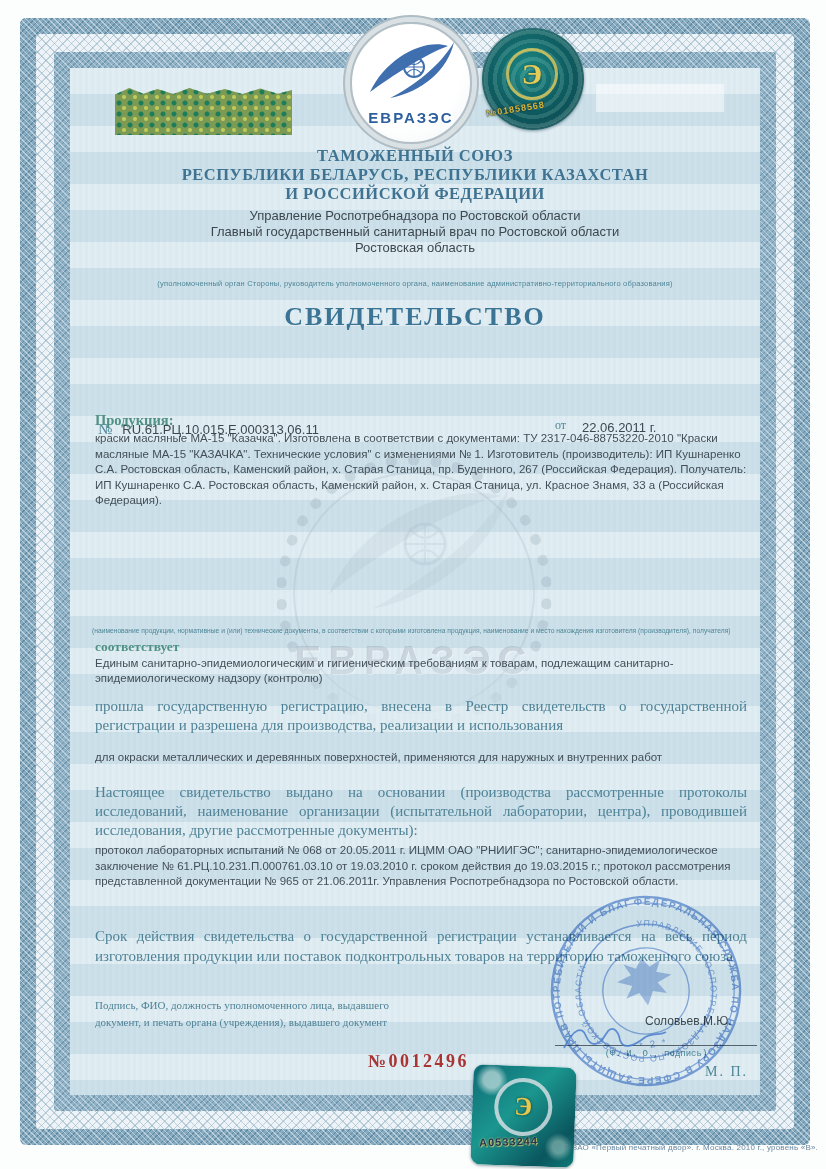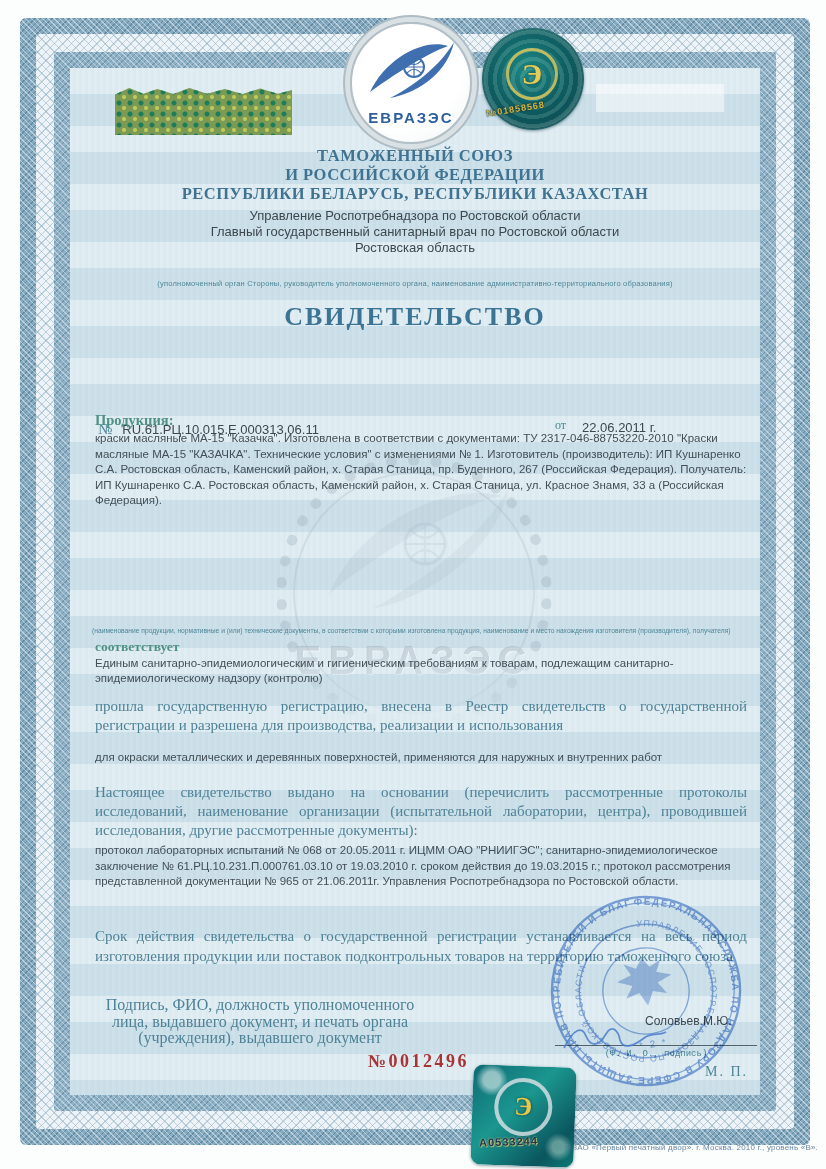--- a/index.html
+++ b/index.html
@@ -107,21 +107,21 @@
   .product-text { position:absolute; left:95px; top:431px; width:652px; font-size:11.5px; line-height:15.6px; color:#434e57; }
   .caption-wide { position:absolute; left:92px; top:627px; width:660px; font-size:6.7px; color:#4e8697; }
   .conformity-label { position:absolute; left:95px; top:639px; font-size:13.5px; }
   .conformity-text { position:absolute; left:95px; top:656px; width:640px; font-size:11.5px; line-height:15px; color:#434e57; }
   .serif-par { font-family:"Liberation Serif", serif; color:#4e8296; text-align:justify; }
   .reg-text { position:absolute; left:95px; top:697px; width:652px; font-size:15px; line-height:18.5px; }
   .reg-usage { position:absolute; left:95px; top:751px; width:652px; font-size:11.5px; color:#434e57; }
   .basis-text { position:absolute; left:95px; top:783px; width:652px; font-size:15px; line-height:19px; }
   .basis-details { position:absolute; left:95px; top:843px; width:652px; font-size:11.5px; line-height:15.6px; color:#434e57; }
   .validity-text { position:absolute; left:95px; top:926px; width:652px; font-size:15px; line-height:20px; }
-  .sign-caption { position:absolute; left:95px; top:997px; width:330px; font-size:16px; line-height:16.5px; text-align:center; }
+  .sign-caption { position:absolute; left:95px; top:997px; width:330px; font-size:11px; line-height:16.5px; text-align:left; }
 
   
   .sign-name { position:absolute; left:645px; top:1014px; font-size:12px; color:#3d474f; }
   .sign-line { position:absolute; left:555px; top:1045px; width:202px; border-bottom:1px solid #55636d; }
   .sign-fio { position:absolute; left:555px; top:1049px; width:202px; text-align:center; font-family:Liberation Mono, monospace; font-size:9px; color:#4e8697; }
   .sign-mp { position:absolute; left:705px; top:1064px; font-family:"Liberation Serif", serif; font-size:14px; letter-spacing:2px; color:#4e8697; }
   .serial-red { position:absolute; left:368px; top:1051px; font-family:"Liberation Serif", serif; font-size:18px; letter-spacing:2.5px; color:#a83434; font-weight:bold; }
 
   
   .watermark { position:absolute; left:276px; top:455px; width:276px; height:276px; border-radius:50%;
@@ -191,22 +191,22 @@
     <div class="logo-word">ЕВРАЗЭС</div>
   </div>
 
   <div class="holo-top">
     <div class="holo-ring">Э</div>
     <div class="holo-serial">№01858568</div>
   </div>
 
   <div class="header-block">
     <div class="union-line">ТАМОЖЕННЫЙ СОЮЗ</div>
+    <div class="union-line">РЕСПУБЛИКИ БЕЛАРУСЬ, РЕСПУБЛИКИ КАЗАХСТАН</div>
     <div class="union-line">И РОССИЙСКОЙ ФЕДЕРАЦИИ</div>
-    <div class="union-line">РЕСПУБЛИКИ БЕЛАРУСЬ, РЕСПУБЛИКИ КАЗАХСТАН</div>
   </div>
   <div class="auth-block">
     <div class="auth-line">Управление Роспотребнадзора по Ростовской области</div>
     <div class="auth-line">Главный государственный санитарный врач по Ростовской области</div>
     <div class="auth-line">Ростовская область</div>
   </div>
   <div class="small-caption">(уполномоченный орган Стороны, руководитель уполномоченного органа, наименование административно-территориального образования)</div>
 
   <div class="title-main">СВИДЕТЕЛЬСТВО</div>
 
@@ -219,21 +219,21 @@
   <div class="label-teal product-label">Продукция:</div>
   <div class="product-text">краски масляные МА-15 "Казачка". Изготовлена в соответствии с документами: ТУ 2317-046-88753220-2010 "Краски масляные МА-15 "КАЗАЧКА". Технические условия" с изменениями № 1. Изготовитель (производитель): ИП Кушнаренко С.А. Ростовская область, Каменский район, х. Старая Станица, пр. Буденного, 267 (Российская Федерация).  Получатель: ИП Кушнаренко С.А. Ростовская область, Каменский район, х. Старая Станица, ул. Красное Знамя, 33 а (Российская Федерация).</div>
   <div class="caption-wide">(наименование продукции, нормативные и (или) технические документы, в соответствии с которыми изготовлена продукция, наименование и место нахождения изготовителя (производителя), получателя)</div>
 
   <div class="label-teal conformity-label">соответствует</div>
   <div class="conformity-text">Единым санитарно-эпидемиологическим и гигиеническим требованиям к товарам, подлежащим санитарно-эпидемиологическому надзору (контролю)</div>
 
   <div class="serif-par reg-text">прошла государственную регистрацию, внесена в Реестр свидетельств о государственной регистрации и разрешена для производства, реализации и использования</div>
   <div class="reg-usage">для окраски металлических и деревянных поверхностей, применяются для наружных и внутренних работ</div>
 
-  <div class="serif-par basis-text">Настоящее свидетельство выдано на основании (перечислить рассмотренные протоколы исследований, наименование организации (испытательной лаборатории, центра), проводившей исследования, другие рассмотренные документы):</div>
+  <div class="serif-par basis-text">Настоящее свидетельство выдано на основании (производства рассмотренные протоколы исследований, наименование организации (испытательной лаборатории, центра), проводившей исследования, другие рассмотренные документы):</div>
   <div class="basis-details">протокол лабораторных испытаний № 068 от 20.05.2011 г. ИЦММ ОАО "РНИИГЭС"; санитарно-эпидемиологическое заключение № 61.РЦ.10.231.П.000761.03.10 от 19.03.2010 г. сроком действия до 19.03.2015 г.; протокол рассмотрения представленной документации № 965 от 21.06.2011г. Управления Роспотребнадзора по Ростовской области.</div>
 
   <div class="serif-par validity-text">Срок действия свидетельства о государственной регистрации устанавливается на весь период изготовления продукции или поставок подконтрольных товаров на территорию таможенного союза</div>
 
   <div class="serif-par sign-caption">Подпись, ФИО, должность уполномоченного лица, выдавшего документ, и печать органа (учреждения), выдавшего документ</div>
   <div class="sign-name">Соловьев.М.Ю.</div>
   <div class="sign-line"></div>
   <div class="sign-fio">(Ф. И. О., подпись)</div>
   <div class="sign-mp">М. П.</div>
   <div class="serial-red">№0012496</div>

